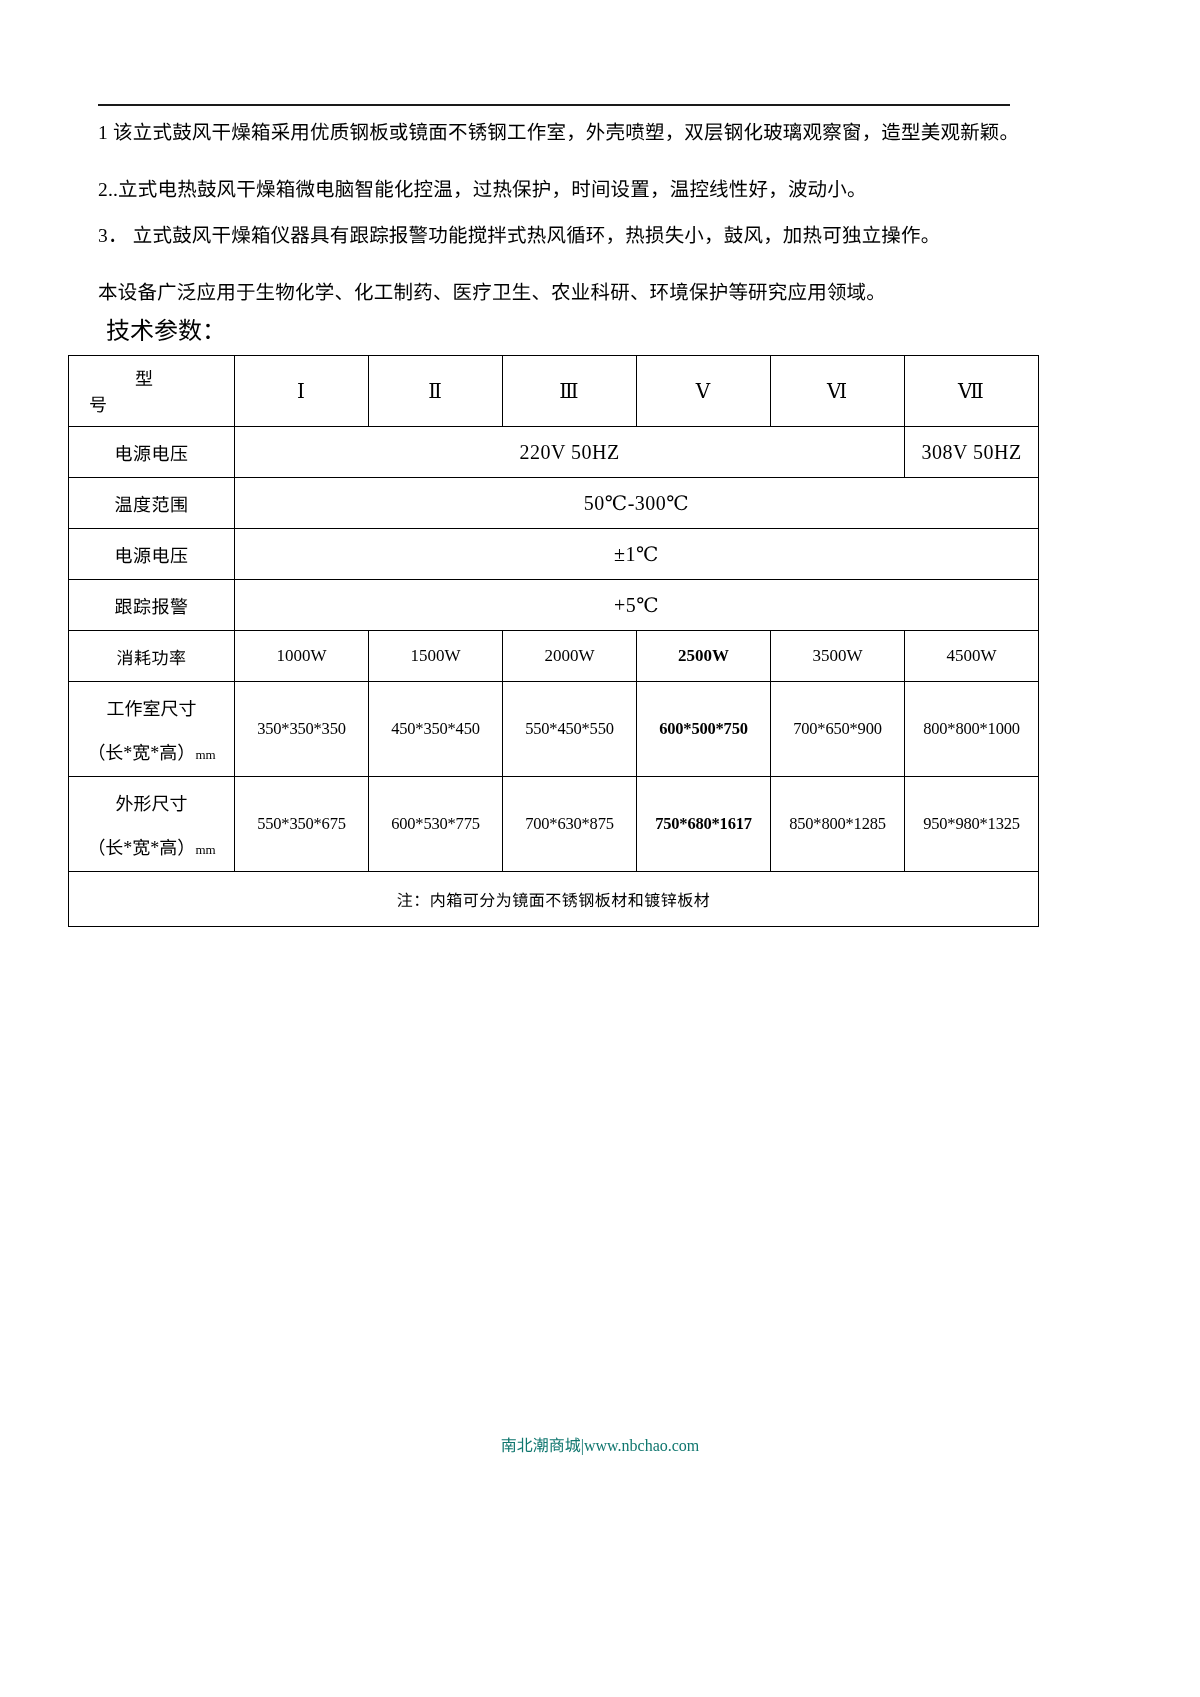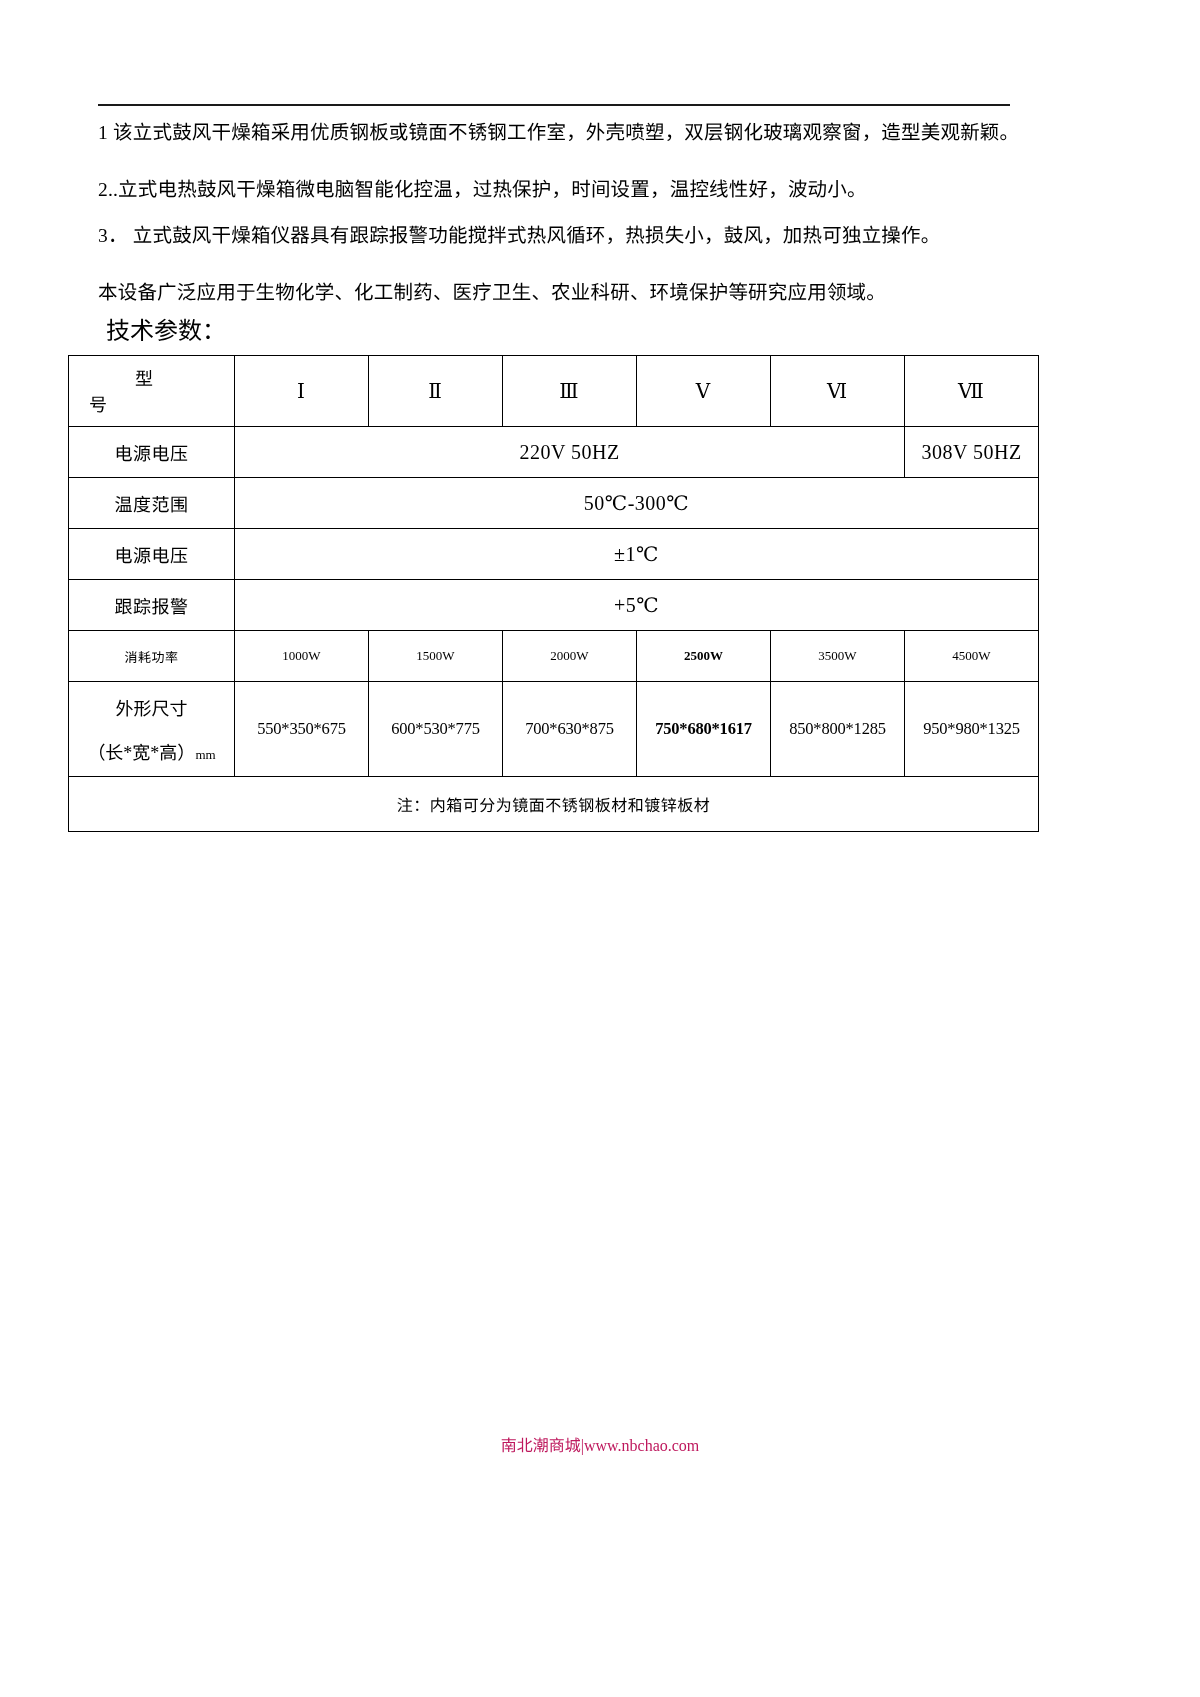--- a/index.html
+++ b/index.html
@@ -106,21 +106,21 @@
   }
   td.roman {
     font-size: 20px;
     letter-spacing: 1px;
   }
   td.row-simple { height: 42px; }
   td.merged-val {
     font-size: 20px;
     letter-spacing: 0.5px;
   }
-  td.power-val { height: 42px; font-size: 13px; }
+  td.power-val { height: 42px; font-size: 17px; }
   td.bold-cell { font-weight: bold; }
 
   td.dim-label {
     text-align: left;
     padding: 6px 0 6px 0;
     height: 86px;
     vertical-align: top;
   }
   .dim-label-inner {
     position: relative;
@@ -157,21 +157,21 @@
     letter-spacing: 0.5px;
   }
 
   .footer {
     position: absolute;
     left: 0;
     top: 1432px;
     width: 1200px;
     text-align: center;
     font-size: 16px;
-    color: #be185d;
+    color: #0f766e;
     font-family: "Liberation Serif", "DejaVu Serif", serif;
   }
 </style>
 </head>
 <body>
 
 <div class="page">
 
   <div class="top-rule"></div>
 
@@ -234,20 +234,34 @@
         <tr>
           <td class="rowhead power-val">消耗功率</td>
           <td class="power-val">1000W</td>
           <td class="power-val">1500W</td>
           <td class="power-val">2000W</td>
           <td class="power-val bold-cell">2500W</td>
           <td class="power-val">3500W</td>
           <td class="power-val">4500W</td>
         </tr>
 
+        <tr>
+          <td class="dim-label">
+            <div class="dim-label-inner">
+              <span class="dim-line1">工作室尺寸</span>
+              <span class="dim-line2"><span>（长*宽*高）</span><span class="unit-mm">mm</span></span>
+            </div>
+          </td>
+          <td class="dim-val">350*350*350</td>
+          <td class="dim-val">450*350*450</td>
+          <td class="dim-val">550*450*550</td>
+          <td class="dim-val bold-cell">600*500*750</td>
+          <td class="dim-val">700*650*900</td>
+          <td class="dim-val">800*800*1000</td>
+        </tr>
 
         <tr>
           <td class="dim-label">
             <div class="dim-label-inner">
               <span class="dim-line1">外形尺寸</span>
               <span class="dim-line2"><span>（长*宽*高）</span><span class="unit-mm">mm</span></span>
             </div>
           </td>
           <td class="dim-val">550*350*675</td>
           <td class="dim-val">600*530*775</td>

